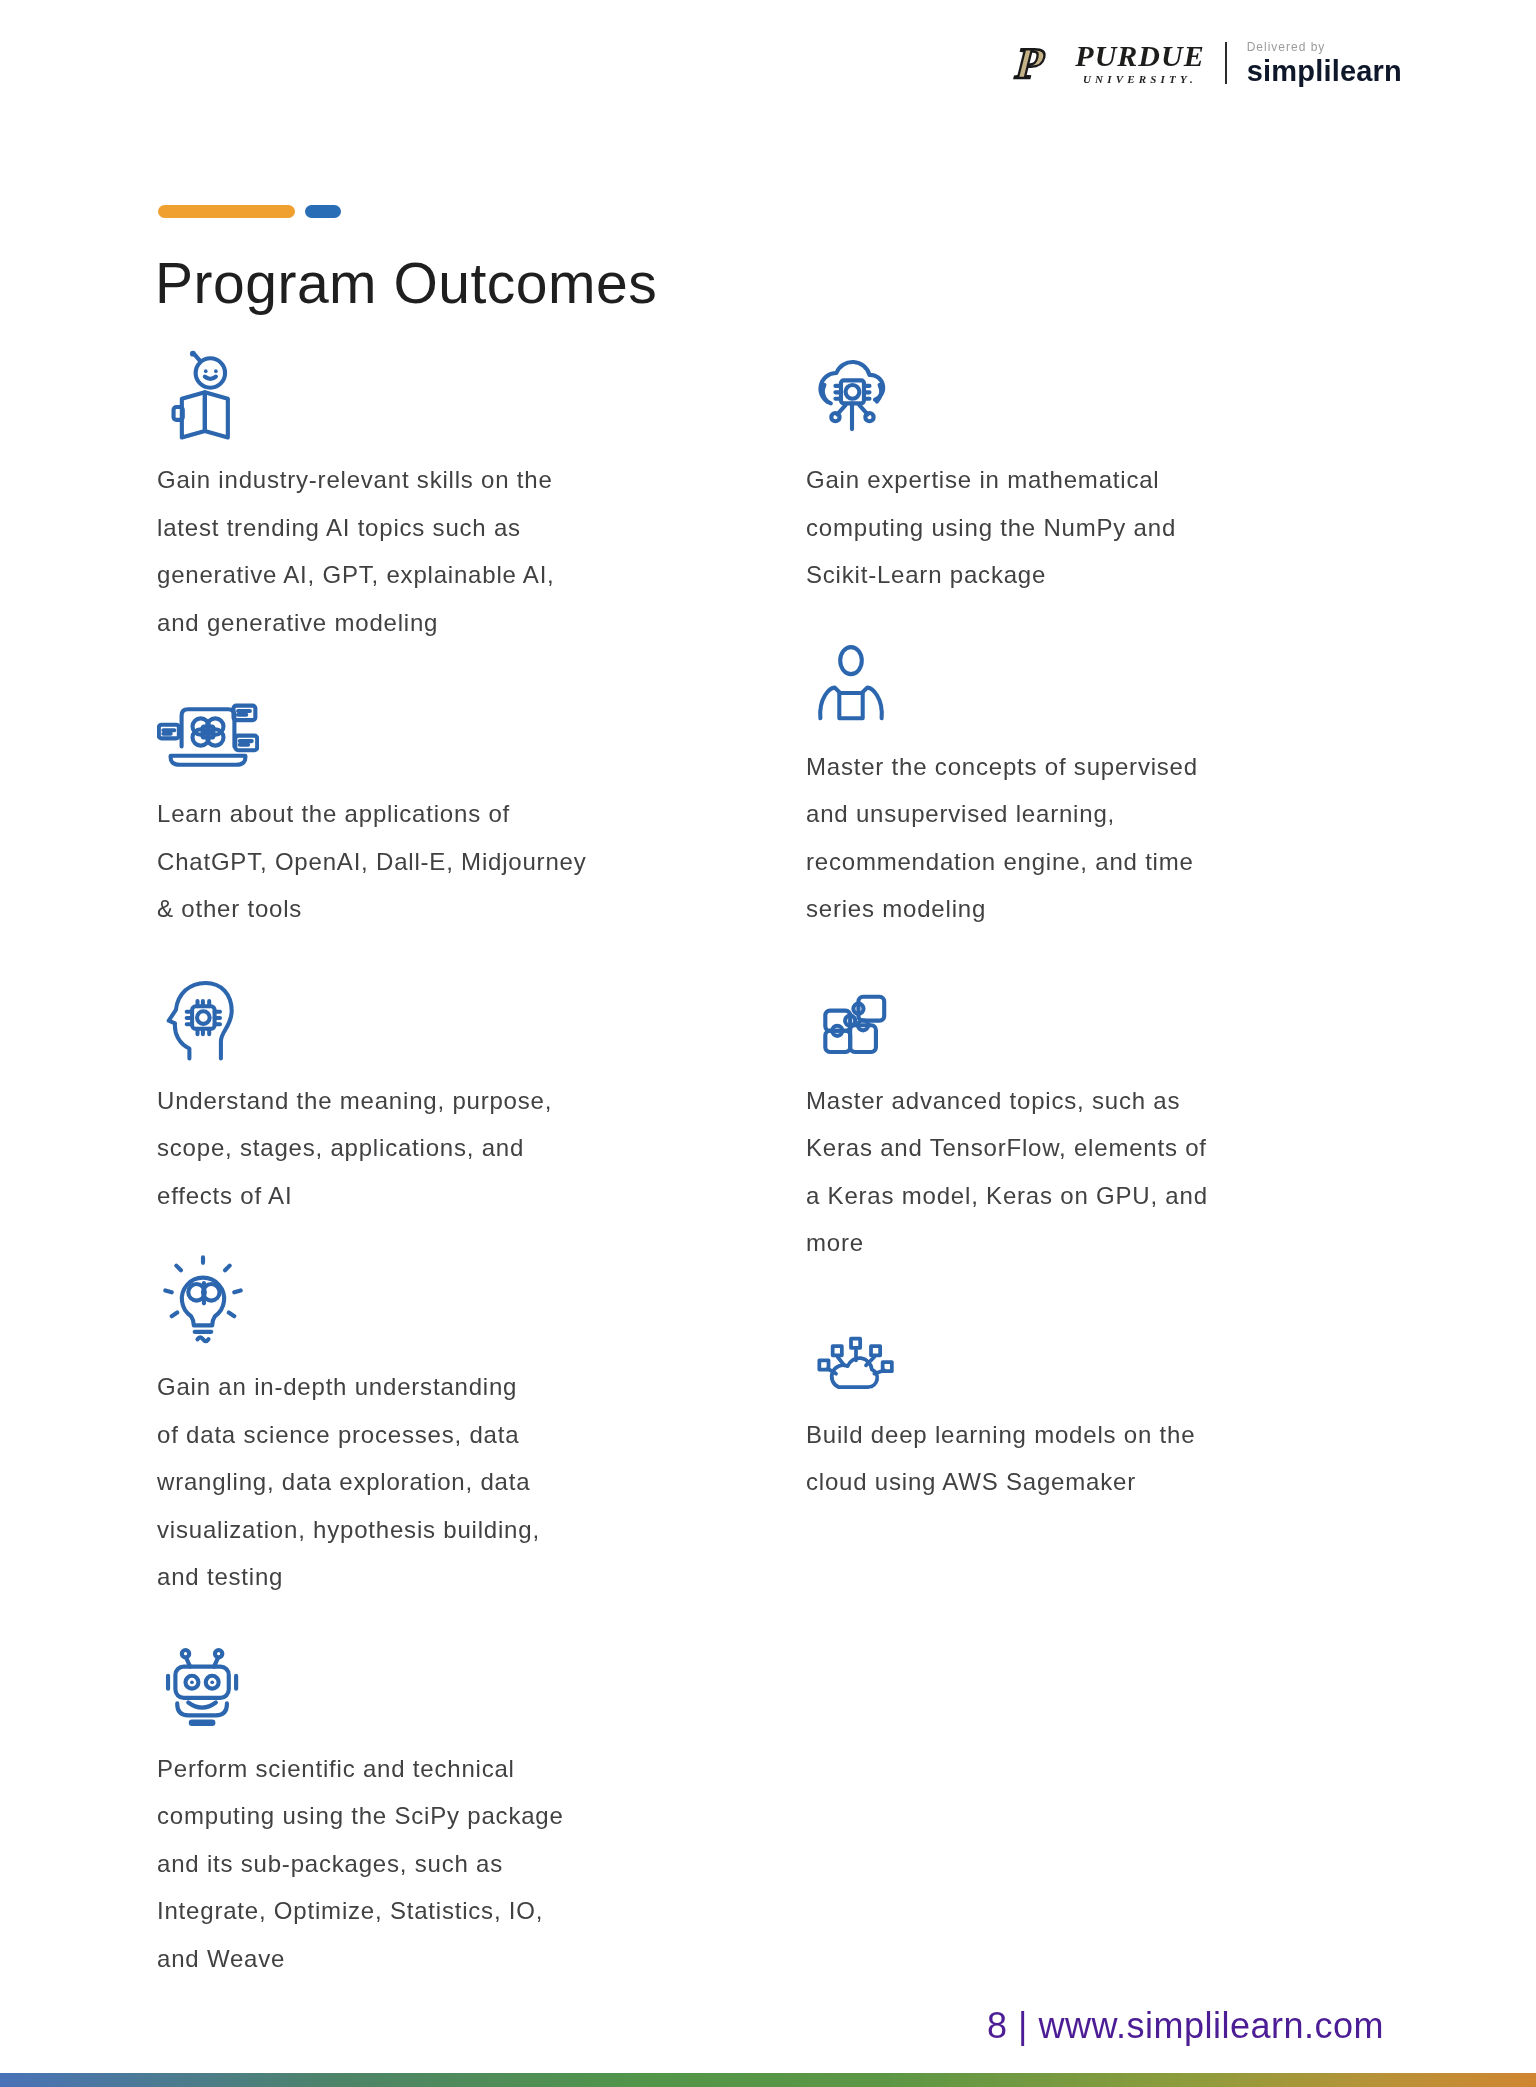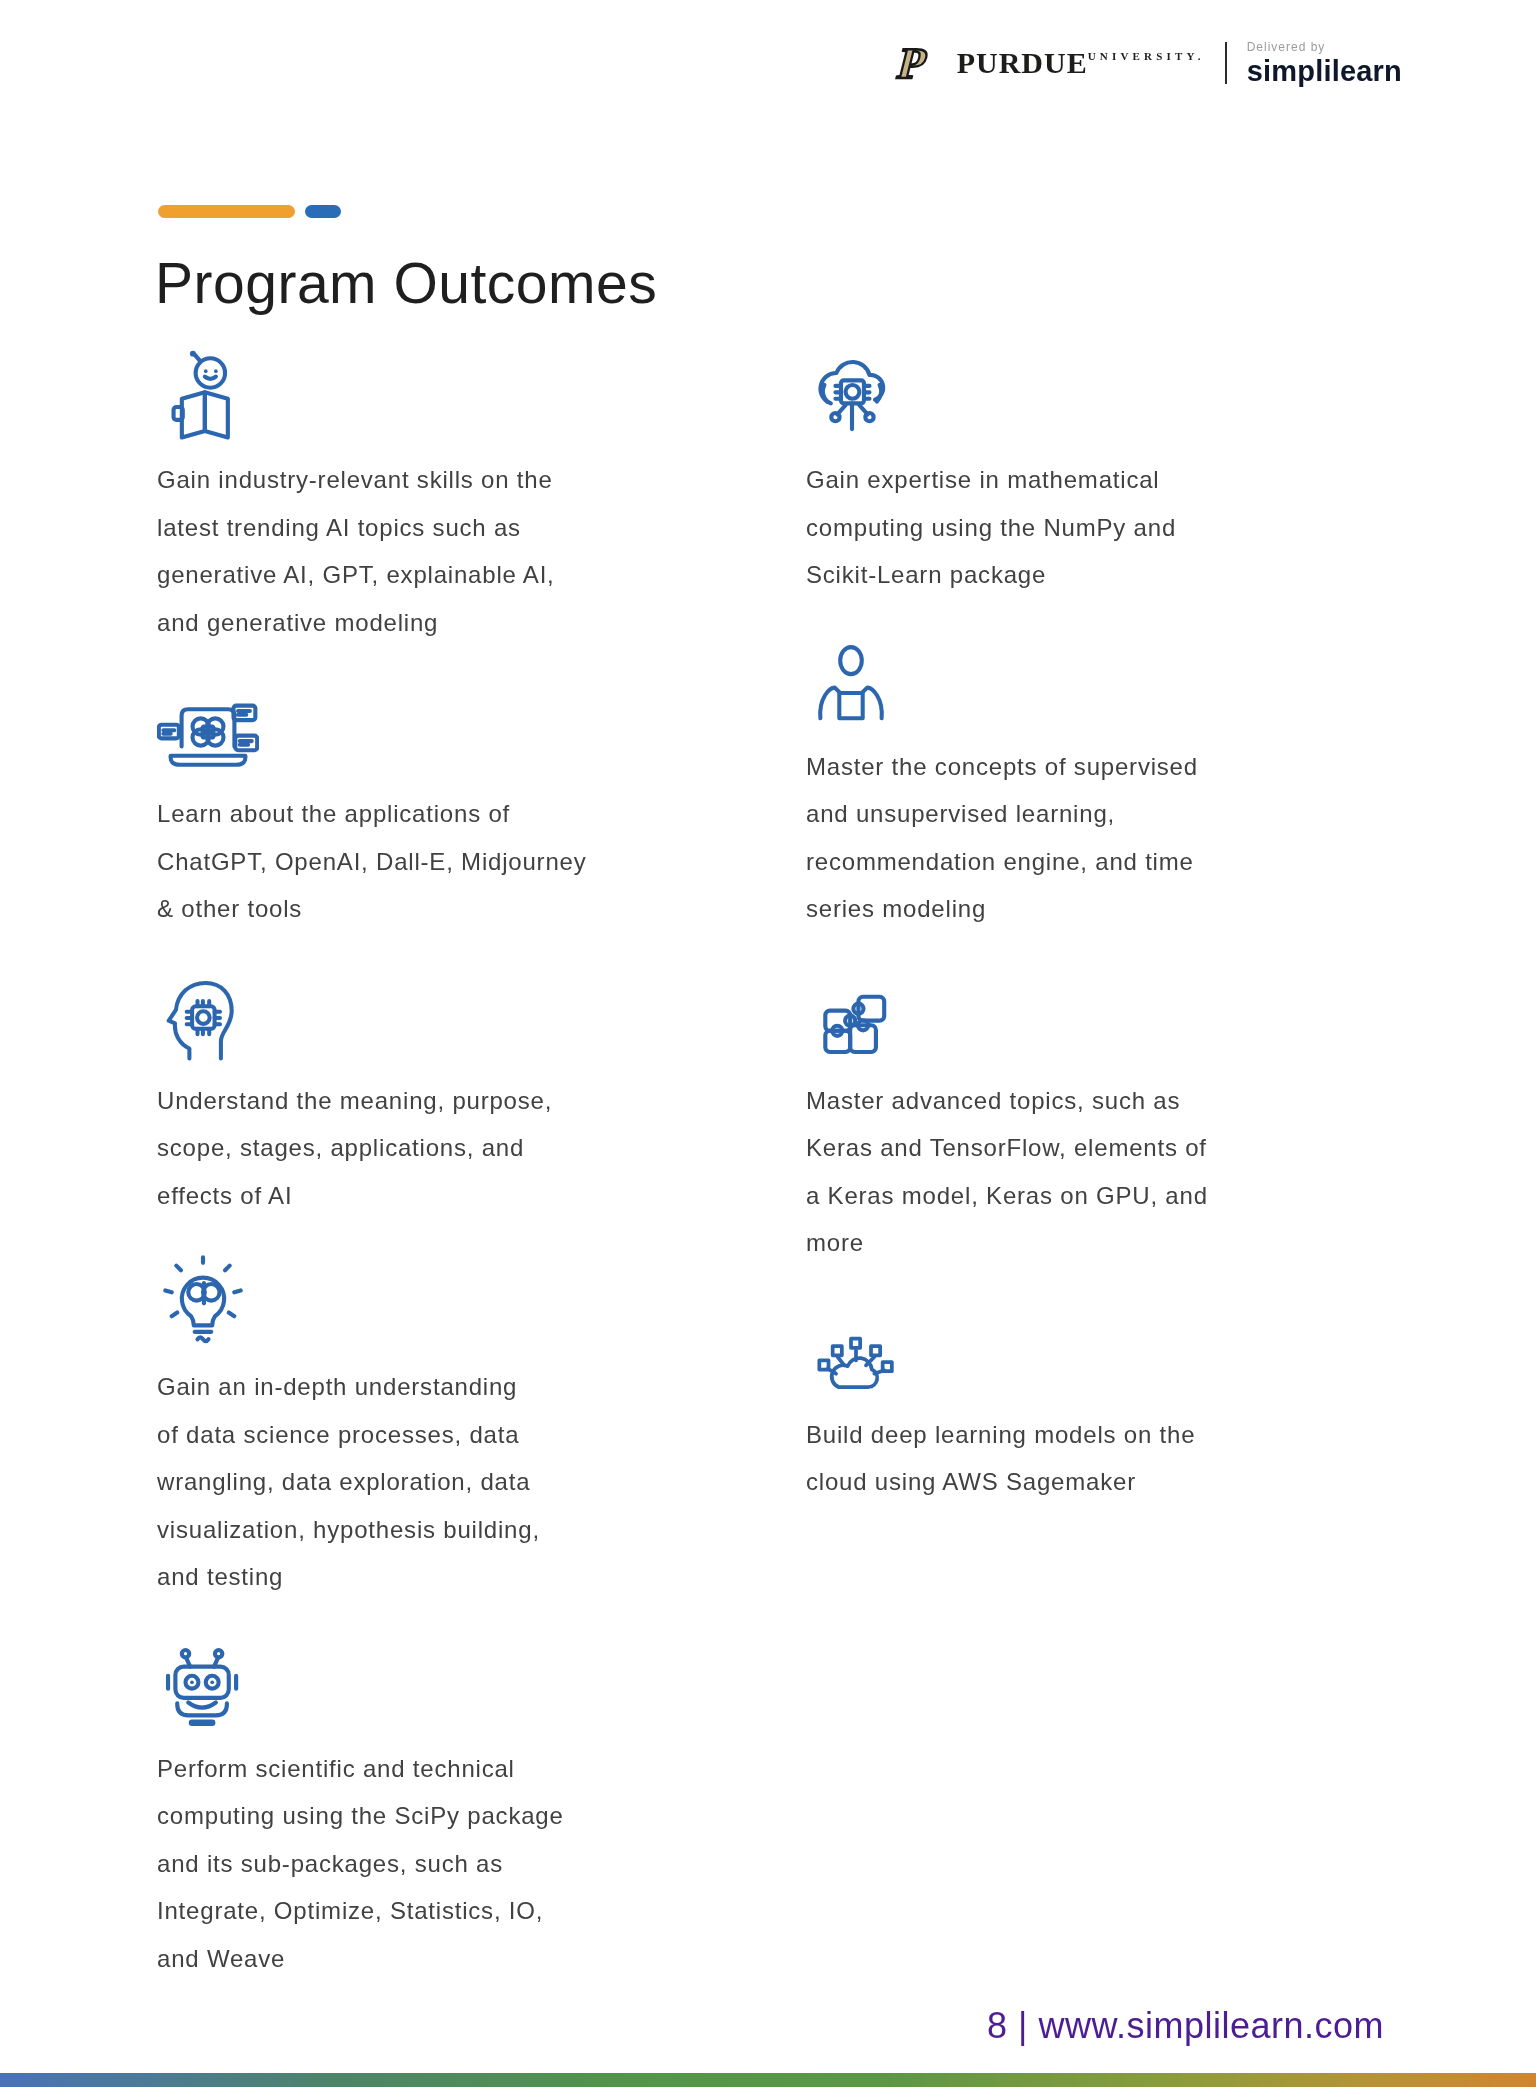--- a/index.html
+++ b/index.html
@@ -3,23 +3,23 @@
 <meta charset="utf-8">
 <style>
   html,body{margin:0;padding:0;background:#ffffff;}
   .page{
     position:relative;width:1536px;height:2087px;background:#ffffff;overflow:hidden;
     font-family:"Liberation Sans", sans-serif;color:#414042;margin:0 auto;
   }
   
   .header{position:absolute;top:40px;right:134px;display:flex;align-items:center;gap:20px;}
   .purdue{display:flex;align-items:center;gap:8px;}
-  .purdue-word{display:flex;line-height:1;}
+  .purdue-word{display:flex;flex-direction:column;line-height:1;font-style:italic;}
   .purdue-name{font-family:"Liberation Serif",serif;font-weight:bold;font-size:30px;color:#1d1d1b;letter-spacing:1px;}
-  .purdue-sub{font-family:"Liberation Serif",serif;font-weight:bold;font-size:11px;color:#1d1d1b;letter-spacing:4.2px;margin-top:3px;}
+  .purdue-sub{font-family:"Liberation Serif",serif;font-weight:bold;font-size:11px;color:#1d1d1b;letter-spacing:4.2px;margin-top:3px;text-align:center;}
   .hdr-divider{width:2px;height:42px;background:#2b2b2b;}
   .sl-block{display:flex;flex-direction:column;line-height:1;}
   .delivered{font-size:12px;color:#9b9b9b;letter-spacing:1px;margin-bottom:4px;}
   .sl-logo{font-size:29px;font-weight:bold;color:#0f172a;letter-spacing:0.2px;}
   
   .line-orange{position:absolute;left:158px;top:205px;width:137px;height:13px;border-radius:7px;background:#efa02f;}
   .line-blue{position:absolute;left:305px;top:205px;width:36px;height:13px;border-radius:7px;background:#2a6db7;}
   .page-title{position:absolute;left:155px;top:250px;font-size:57px;color:#1f1f1f;font-weight:400;letter-spacing:0.5px;}
   
   .col{position:absolute;top:352px;}

